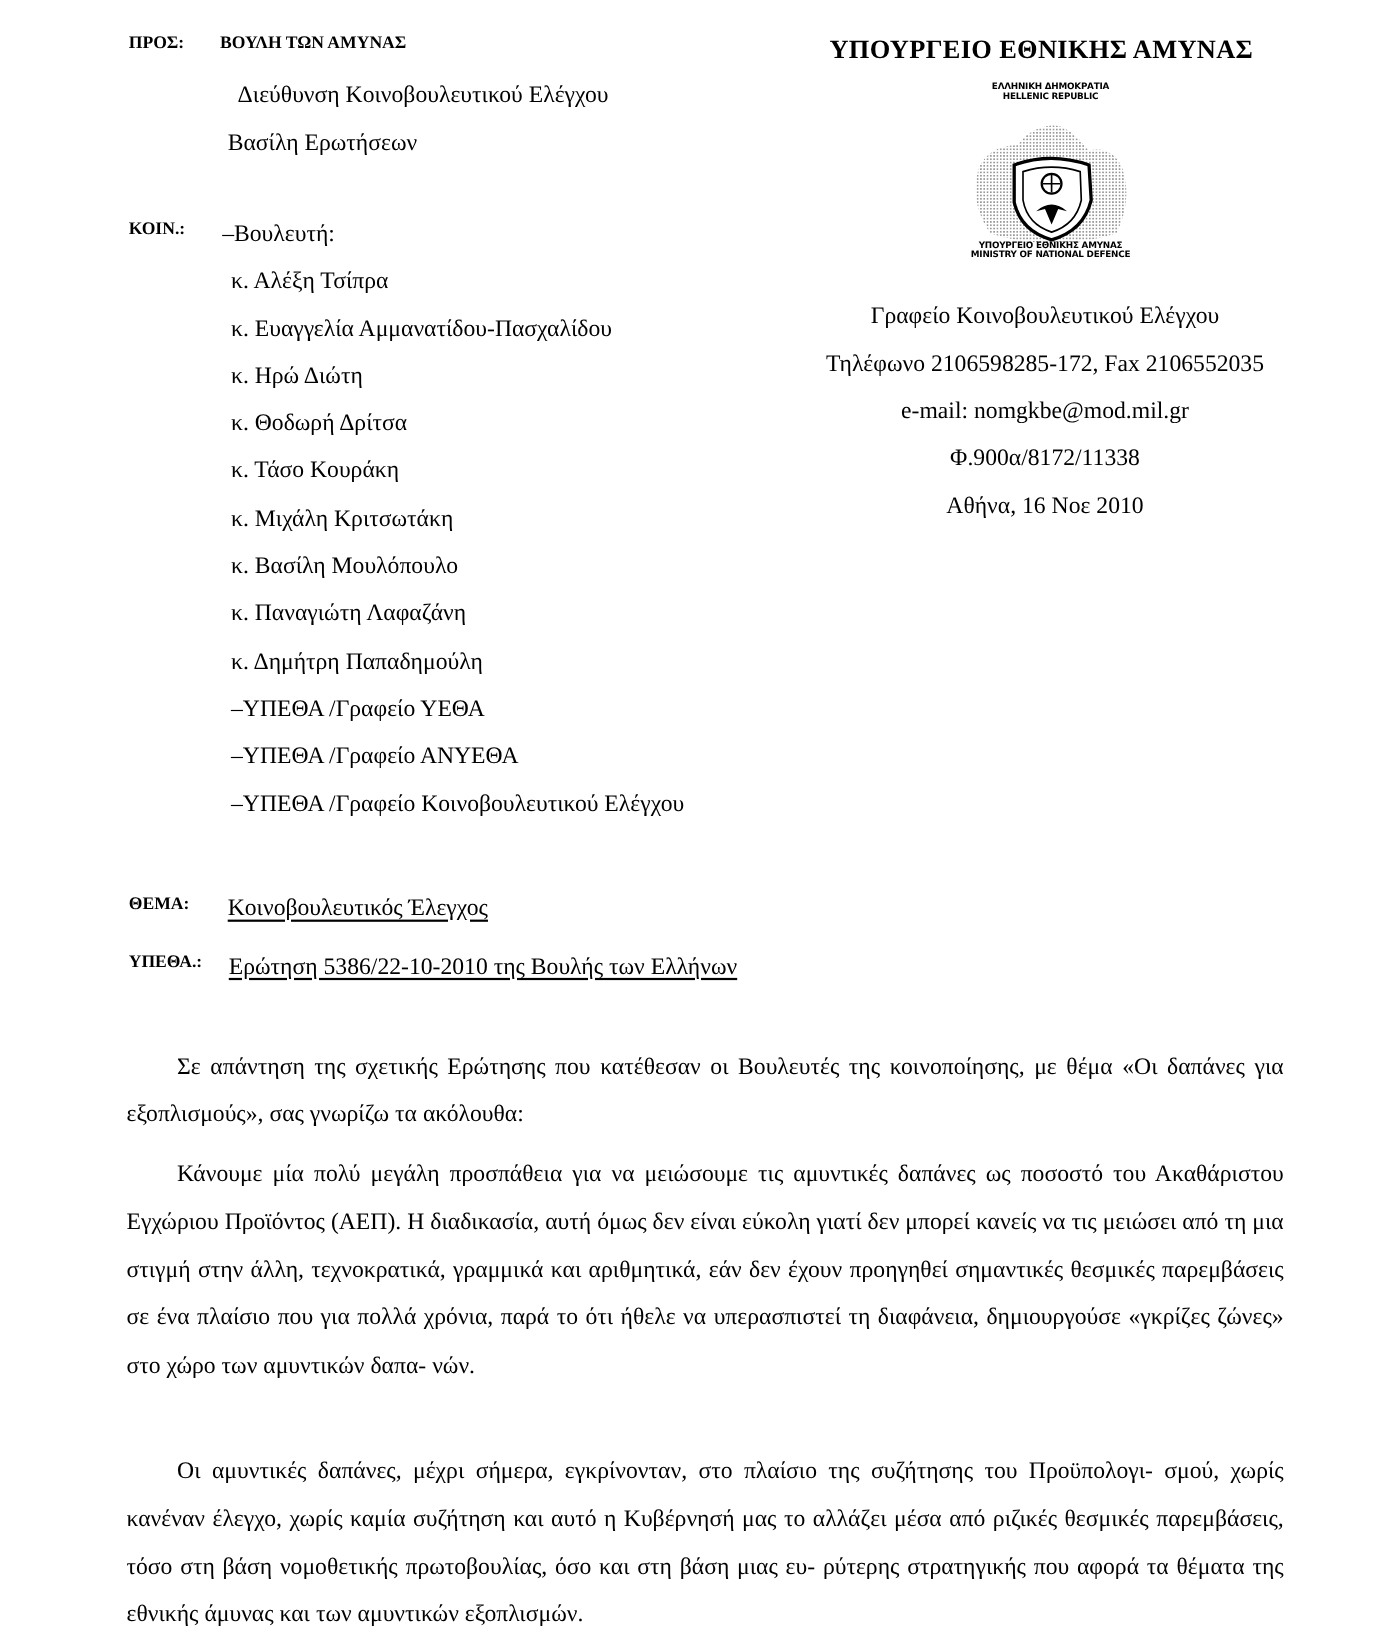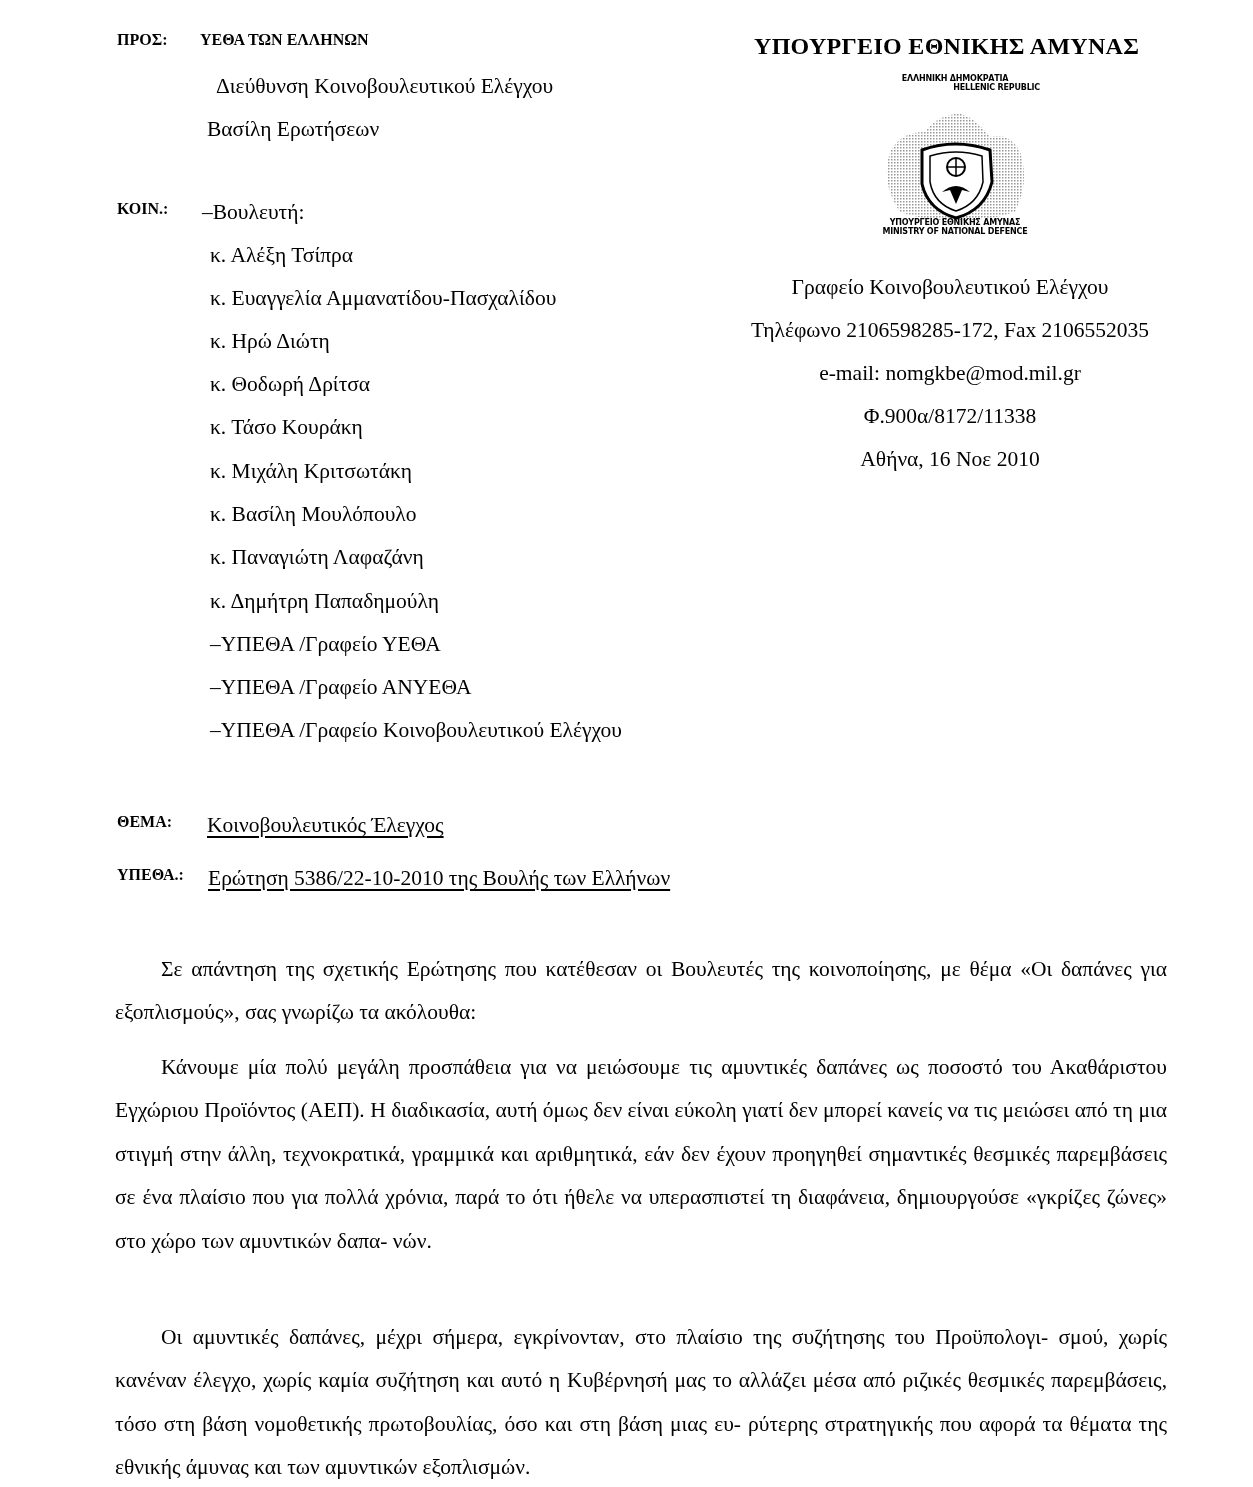--- a/index.html
+++ b/index.html
@@ -17,21 +17,21 @@
     .para { position: absolute; left: 115px; width: 1052px; font-size: 21.5px; line-height: 43.4px; text-align: justify; }
     .para .indent { display: inline-block; width: 46px; }
     .logo { position: absolute; left: 870px; top: 72px; width: 170px; height: 170px; }
     .logo-cap { font-family: "DejaVu Sans", sans-serif; font-size: 8px; font-weight: bold; text-align: center; position: absolute; left: 0; width: 170px; letter-spacing: -0.2px; }
   </style>
 </head>
 <body>
 
 <div>
   <div class="abs lbl" style="left:117px; top:31px;">ΠΡΟΣ:</div>
-  <div class="abs lbl" style="left:200px; top:31px;">ΥΕΘΑ ΤΩΝ ΕΛΛΗΝΩΝ</div>
+  <div class="abs lbl" style="left:200px; top:31px;">ΒΟΥΛΗ ΤΩΝ ΑΜΥΝΑΣ</div>
   <div class="abs txt" style="left:216px; top:74px;">Διεύθυνση Κοινοβουλευτικού Ελέγχου</div>
   <div class="abs txt" style="left:207px; top:117px;">Βασίλη Ερωτήσεων</div>
 </div>
 
 <div>
   <div class="abs lbl" style="left:117px; top:200px;">ΚΟΙΝ.:</div>
   <div class="abs txt" style="left:202px; top:200px;">–Βουλευτή:</div>
   <div class="abs txt" style="left:210px; top:243px;">κ. Αλέξη Τσίπρα</div>
   <div class="abs txt" style="left:210px; top:286px;">κ. Ευαγγελία Αμμανατίδου-Πασχαλίδου</div>
   <div class="abs txt" style="left:210px; top:329px;">κ. Ηρώ Διώτη</div>
@@ -44,21 +44,21 @@
   <div class="abs txt" style="left:210px; top:632px;">–ΥΠΕΘΑ /Γραφείο ΥΕΘΑ</div>
   <div class="abs txt" style="left:210px; top:675px;">–ΥΠΕΘΑ /Γραφείο ΑΝΥΕΘΑ</div>
   <div class="abs txt" style="left:210px; top:718px;">–ΥΠΕΘΑ /Γραφείο Κοινοβουλευτικού Ελέγχου</div>
 </div>
 
 <div>
   <div class="abs ministry" style="left:754px; top:33px;">ΥΠΟΥΡΓΕΙΟ ΕΘΝΙΚΗΣ ΑΜΥΝΑΣ</div>
 
   <div class="logo">
     <div class="logo-cap" style="top:2px;">ΕΛΛΗΝΙΚΗ ΔΗΜΟΚΡΑΤΙΑ</div>
-    <div class="logo-cap" style="top:11px;text-align:right;">HELLENIC REPUBLIC</div>
+    <div class="logo-cap" style="top:11px;">HELLENIC REPUBLIC</div>
     <svg width="170" height="170" viewBox="0 0 170 170" style="position:absolute; left:0; top:0;">
       <defs>
         <pattern id="dots" width="3" height="3" patternUnits="userSpaceOnUse">
           <rect width="1.5" height="1.5" fill="#444"></rect>
         </pattern>
       </defs>
       <path d="M20 80 Q10 110 30 140 Q60 150 85 148 Q115 150 145 140 Q160 110 150 80 Q140 60 120 65 Q100 40 85 42 Q65 45 55 60 Q30 60 20 80 Z" fill="url(#dots)" opacity="0.55"></path>
       <path d="M52 78 Q85 66 120 78 L122 110 Q115 138 86 146 Q58 138 52 112 Z" fill="#fff" stroke="#000" stroke-width="3"></path>
       <path d="M60 84 Q86 76 112 84 L113 110 Q108 132 86 139 Q64 132 60 110 Z" fill="none" stroke="#000" stroke-width="1.5"></path>
       <circle cx="86" cy="95" r="9" fill="#fff" stroke="#000" stroke-width="2"></circle>

